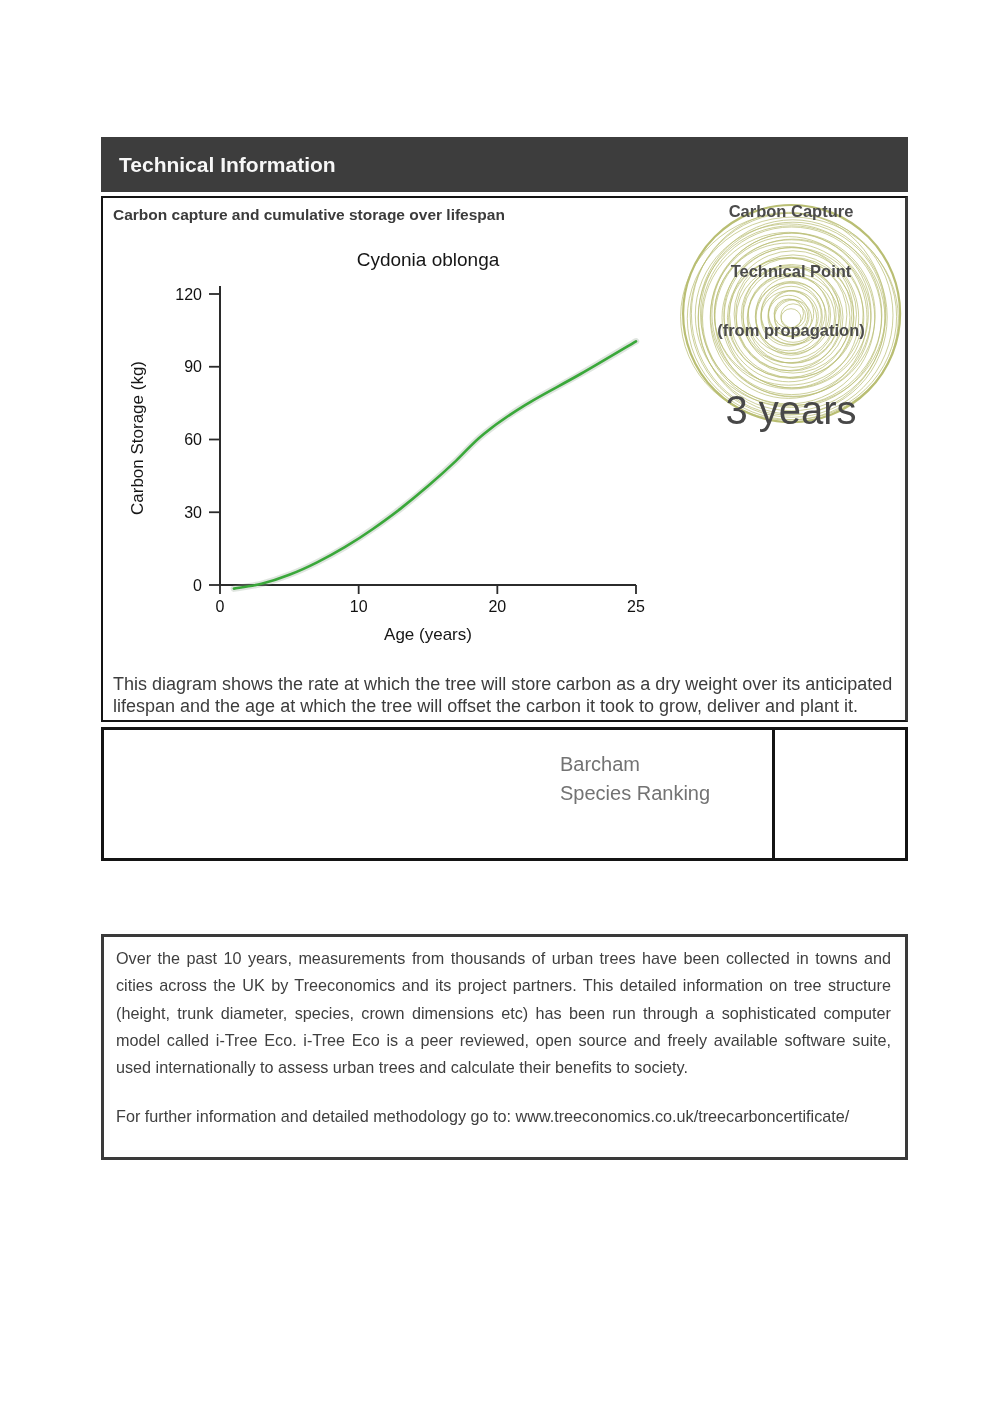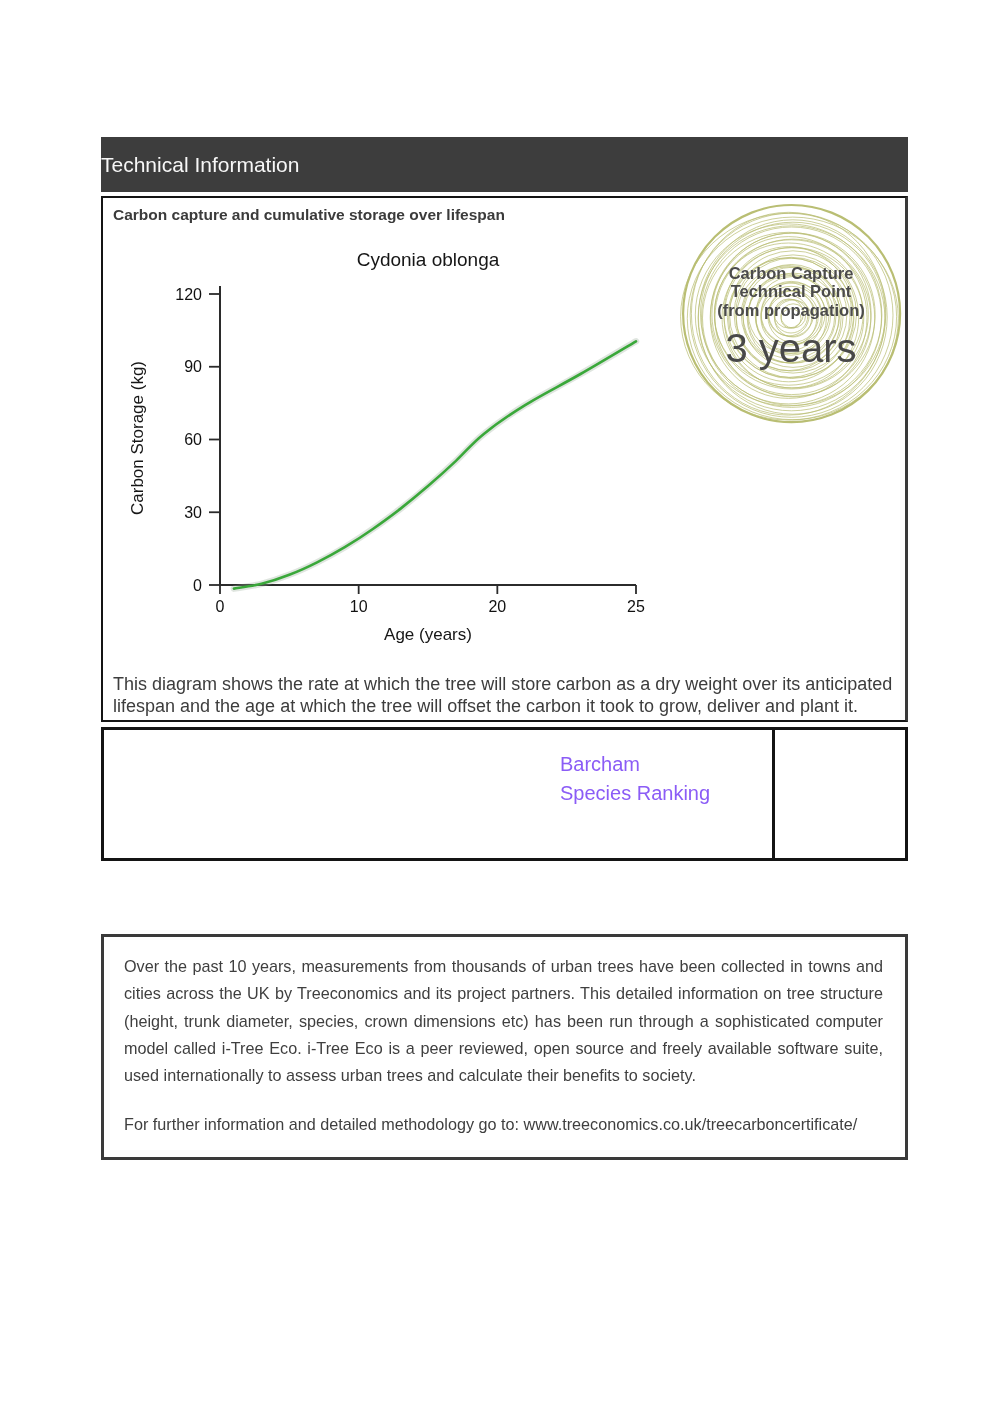--- a/index.html
+++ b/index.html
@@ -1,44 +1,44 @@
 <!DOCTYPE html>
 <html><head>
 <meta charset="utf-8">
 <style>
   html,body{margin:0;padding:0;background:#ffffff;}
   .page{position:relative;width:1004px;height:1421px;background:#ffffff;
         font-family:"Liberation Sans",sans-serif;overflow:hidden;}
   .bar{position:absolute;left:101px;width:807px;background:#3d3d3d;color:#f7f7f7;
        box-sizing:border-box;}
-  .bar1{top:137px;height:55px;line-height:55px;padding-left:0;font-size:21px;}
+  .bar1{top:137px;height:55px;line-height:55px;padding-left:18px;font-size:21px;font-weight:bold;}
   .bar2{top:869px;height:65px;padding:9px 0 0 14px;font-size:21px;}
   .chartbox{position:absolute;left:101px;top:196px;width:807px;height:526px;
         box-sizing:border-box;background:#fff;border:2px solid #141414;border-right:3px solid #3a3a3a;}
   .chart-heading{position:absolute;left:10px;top:8px;font-size:15.5px;font-weight:bold;color:#3b3b3b;}
   #chart-svg{position:absolute;left:2px;top:32px;width:560px;height:430px;}
   #chart-svg text{font-family:"Liberation Sans",sans-serif;}
   .badge{position:absolute;left:576px;top:4px;width:224px;height:230px;}
   #rings-svg{position:absolute;left:0;top:0;width:224px;height:230px;}
   .badge-text{position:absolute;inset:0;display:flex;flex-direction:column;align-items:center;
-        justify-content:center;text-align:center;}
+        justify-content:space-between;text-align:center;}
   .badge-line{font-size:16.5px;font-weight:bold;color:#4b4b4b;line-height:18.5px;}
   .badge-value{font-size:40px;color:#484848;margin-top:7px;line-height:44px;}
   .chart-desc{position:absolute;left:10px;top:476px;width:782px;font-size:18px;
         line-height:21.5px;color:#3d3d3d;}
   .ranking{position:absolute;left:101px;top:727px;width:807px;height:134px;box-sizing:border-box;
         background:#fff;border:3px solid #141414;display:flex;}
   .rank-left{width:671px;box-sizing:border-box;border-right:3px solid #141414;
-        padding:20px 0 0 456px;font-size:20px;line-height:29px;color:#8b5cf6;}
+        padding:20px 0 0 456px;font-size:20px;line-height:29px;color:#737373;}
   .rank-right{flex:1;display:flex;align-items:center;justify-content:center;
         font-size:25px;color:#111;}
   .infobox{position:absolute;left:101px;top:934px;width:807px;height:226px;box-sizing:border-box;
         background:#fff;border:3px solid #3a3a3a;padding:8px 14px 0 12px;
         font-size:16.2px;line-height:27.3px;color:#3f3f3f;}
-  .infobox p{margin:8px;}
+  .infobox p{margin:0;}
   .infobox .p1{text-align:justify;}
   .infobox .p2{margin-top:22px;}
 </style>
 </head>
 <body>
 
 <div class="page">
 
   <div class="bar bar1">
     <span>Technical Information</span>

